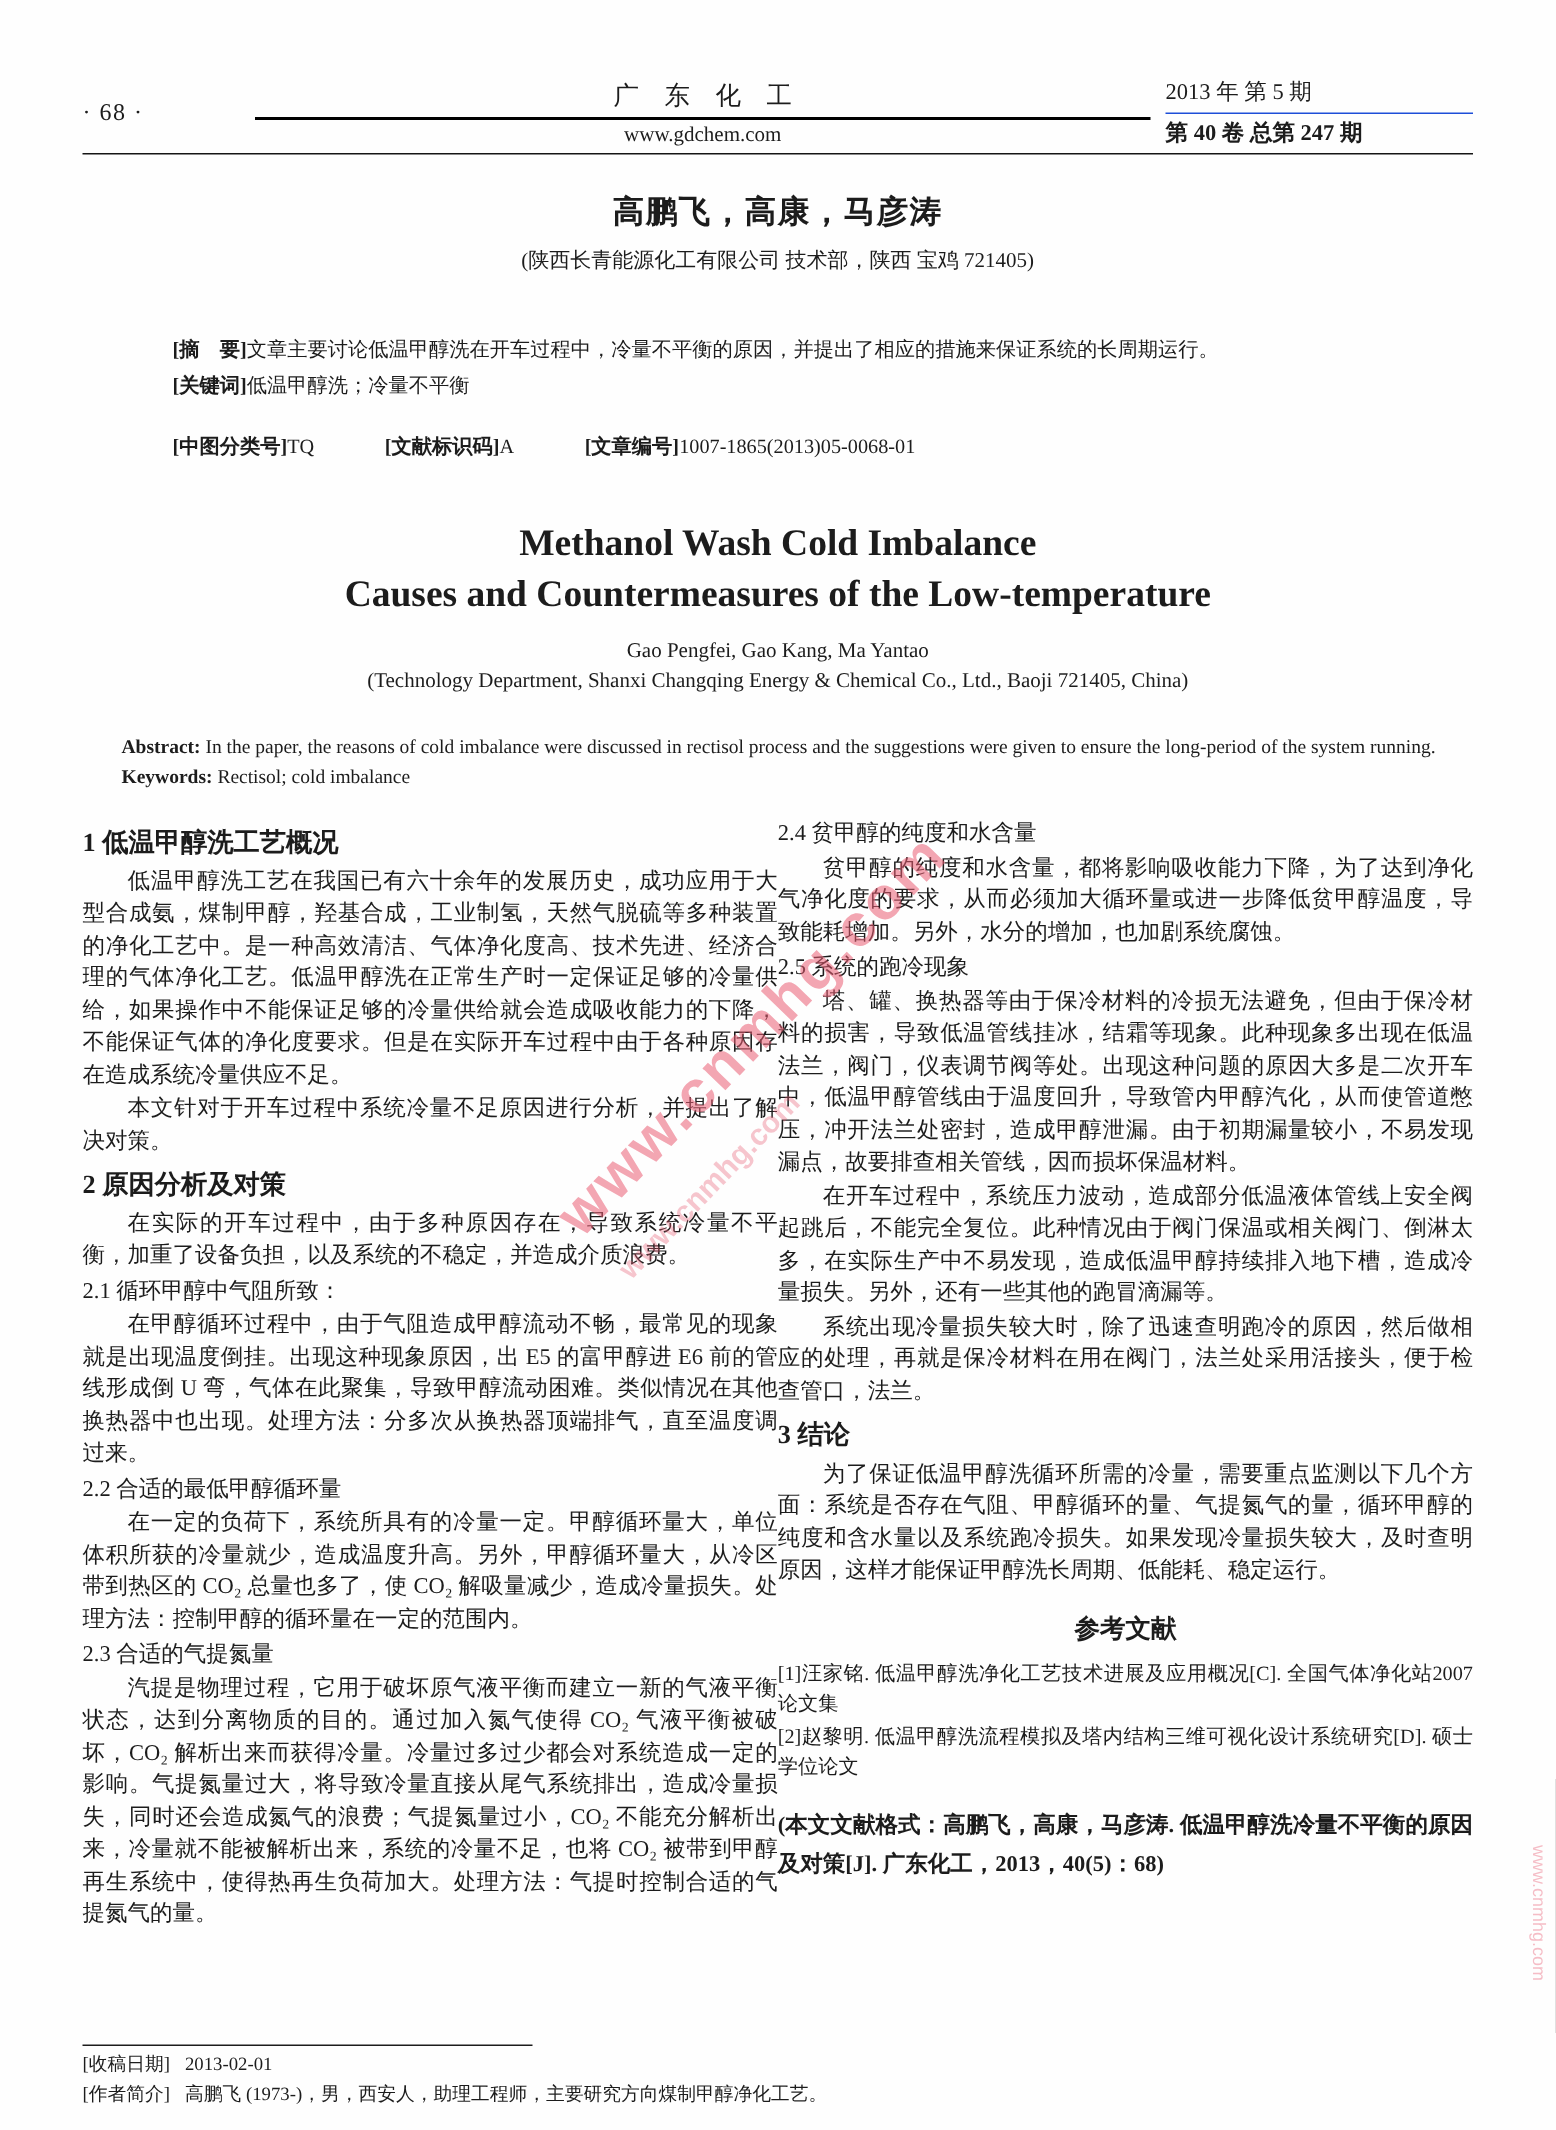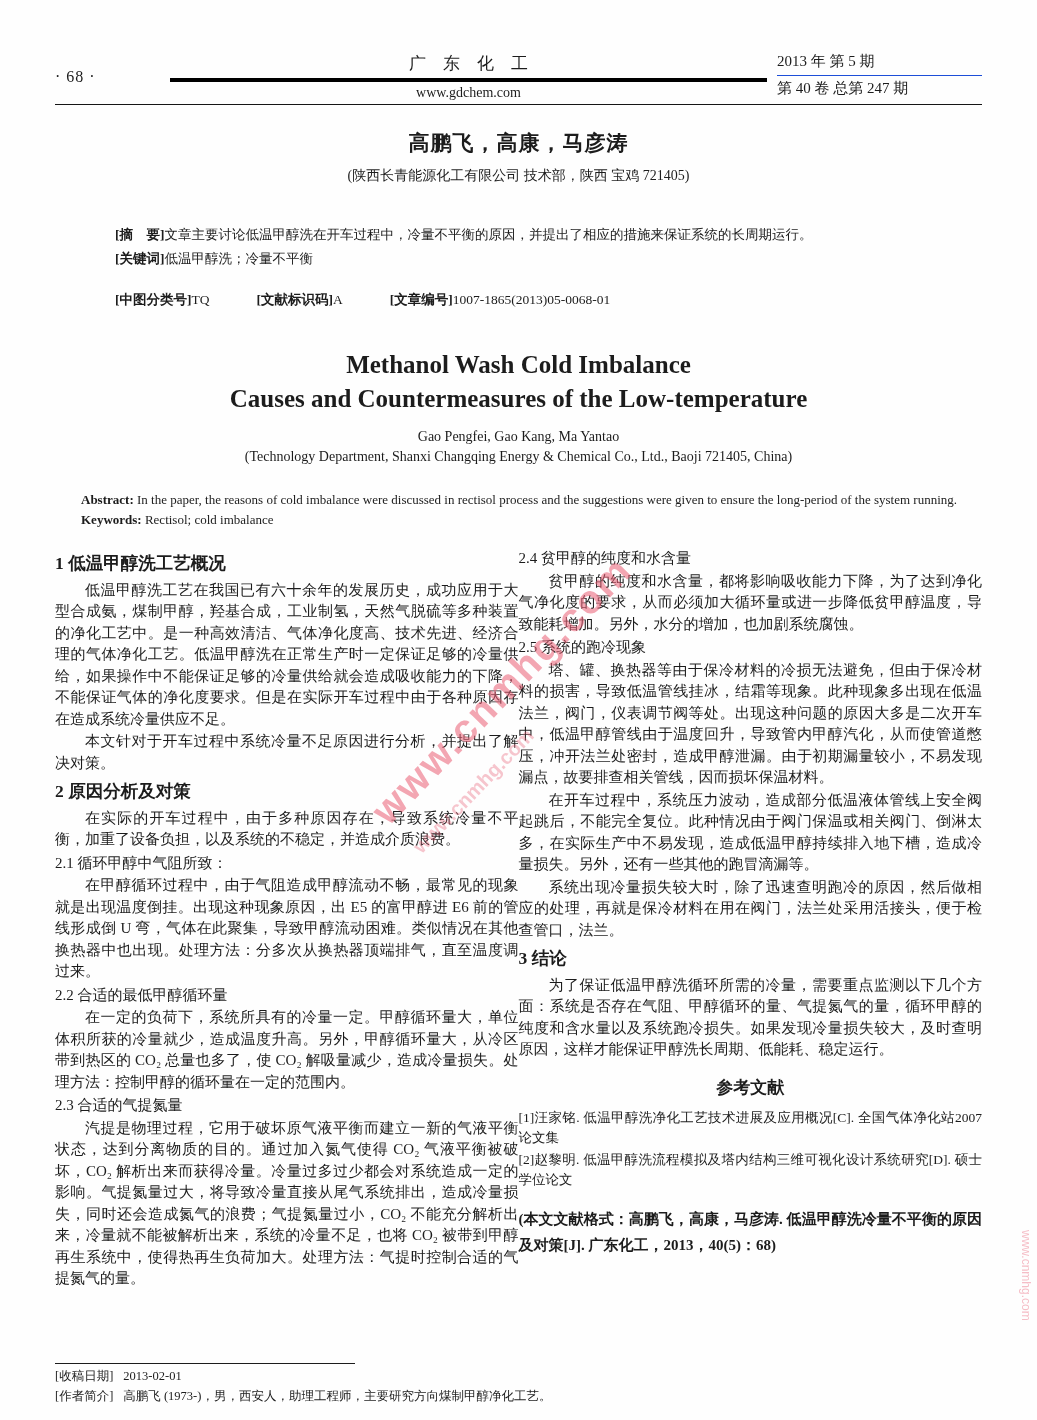--- a/index.html
+++ b/index.html
@@ -7,25 +7,25 @@
   .page {
     position:relative; width:1037px; height:1420px; margin:0 auto;
     background:#fefefe; color:#1c1c1c; overflow:hidden;
     padding:52px 55px 0 55px;
   }
 
   
   .header { display:flex; align-items:stretch; }
   .hdr-left { width:115px; display:flex; align-items:center; font-size:16px; letter-spacing:1px; }
   .hdr-mid { flex:1; text-align:center; }
-  .journal-name { font-size:17px; padding-bottom:3px; border-bottom:4px solid #000000; }
+  .journal-name { font-size:17px; padding-bottom:3px; border-bottom:2px solid #000000; }
   .journal-url { font-size:14px; padding-top:3px; }
   .hdr-right { width:215px; text-align:left; padding-left:10px; }
   .issue-top { font-size:15px; padding-bottom:4px; border-bottom:1px solid #1d4ed8; }
-  .issue-bottom { font-size:15px; font-weight:400; padding-top:3px; }
+  .issue-bottom { font-size:15px; font-weight:700; padding-top:3px; }
   .hdr-rule { border-top:1.6px solid #151515; margin-top:3px; }
 
   
   .title-cn { margin-top:30px; text-align:center; font-size:38px; font-weight:700; letter-spacing:2px; }
   .authors-cn { margin-top:24px; text-align:center; font-size:21px; font-weight:700; letter-spacing:1px; }
   .affil-cn { margin-top:10px; text-align:center; font-size:14px; }
 
   
   .meta { margin:38px 60px 0 60px; font-size:13.5px; line-height:1.75; }
   .meta .lbl { font-weight:700; }

